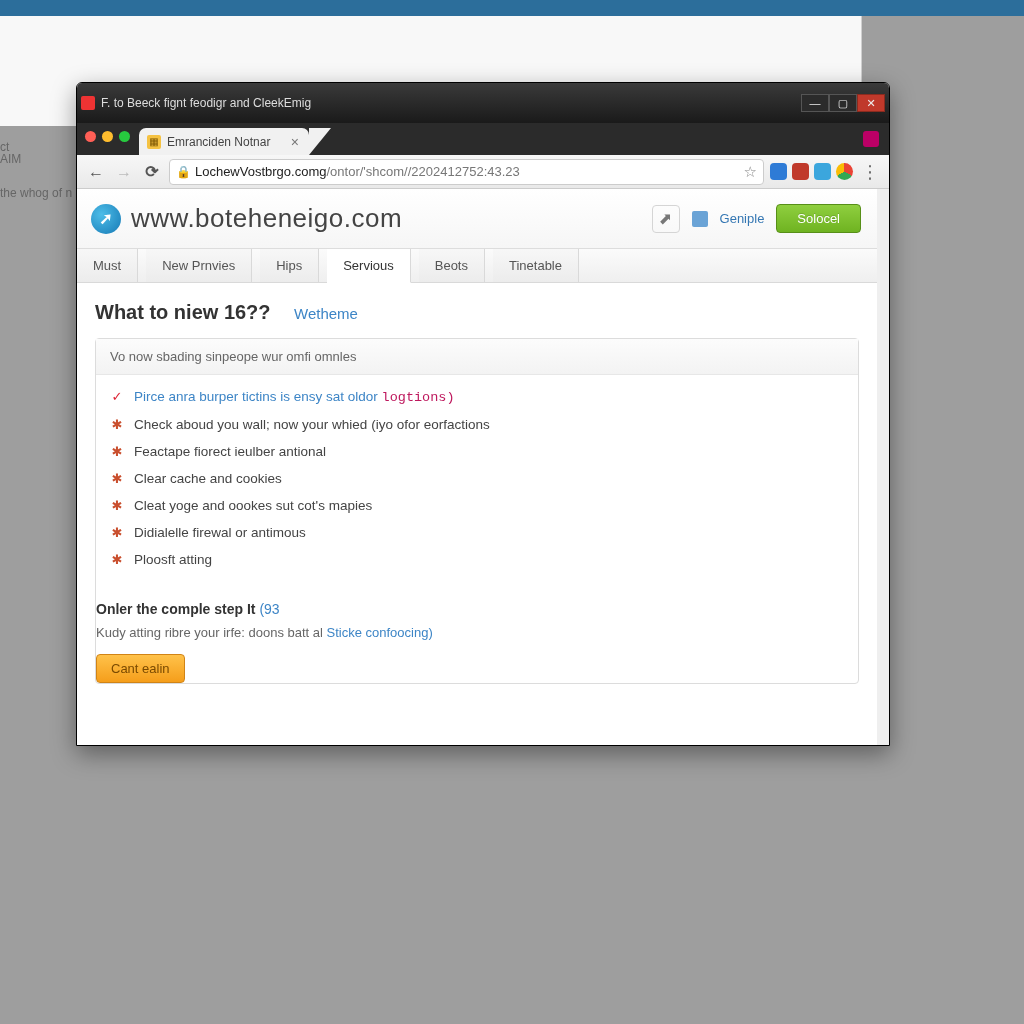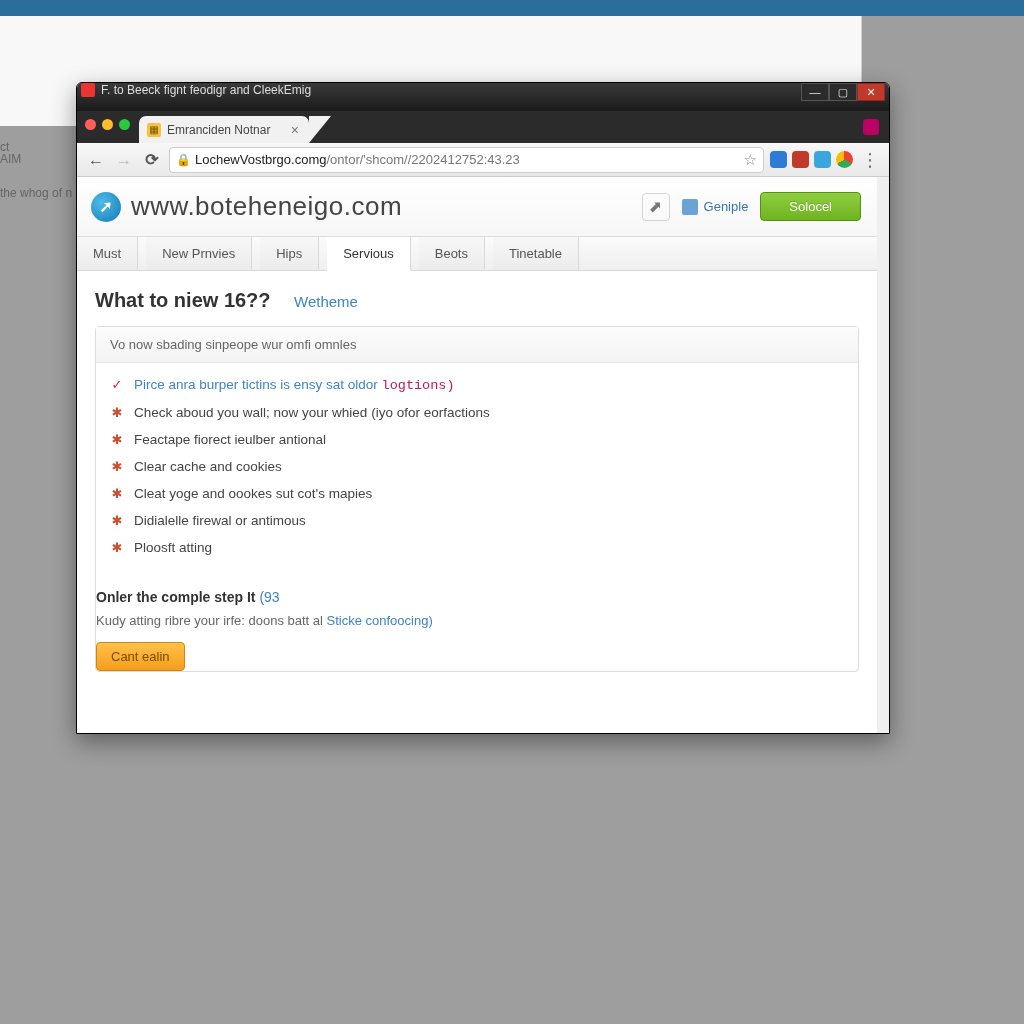--- a/index.html
+++ b/index.html
@@ -17,22 +17,22 @@
 
   
   .window {
     position:absolute; top:82px; left:76px; width:814px;
     background:#fff; border:1px solid #000;
     border-radius:6px 6px 0 0;
     box-shadow: 0 8px 24px rgba(0,0,0,.4);
     overflow:hidden;
   }
   .titlebar {
-    height:28px; background:linear-gradient(#3a3a3a,#1a1a1a);
-    display:flex; padding:0 4px; color:#ddd;
+    height:40px; background:linear-gradient(#3a3a3a,#1a1a1a);
+    display:flex; align-items:center; padding:0 4px; color:#ddd;
     font-size:12px;
   }
   .titlebar .favicon {
     width:14px; height:14px; background:#e33; margin-right:6px;
     display:inline-block; border-radius:2px;
   }
   .titlebar .winbtns { margin-left:auto; display:flex; gap:0; }
   .titlebar .winbtn {
     width:28px; height:18px; display:flex; align-items:center; justify-content:center;
     border:1px solid #555; font-size:11px; color:#eee; background:#2b2b2b;
@@ -105,25 +105,25 @@
     width:30px;height:30px;border-radius:50%;
     background:radial-gradient(circle at 35% 35%, #4dbde8, #1679b5);
     margin-right:10px; display:flex; align-items:center; justify-content:center; color:#fff; font-weight:bold;
   }
   .site-title{ font-size:26px; color:#444; letter-spacing:.5px; }
   .hdr-right{ margin-left:auto; display:flex; gap:12px; align-items:center; }
   .iconbox{
     width:28px;height:28px;border:1px solid #d5d5d5;border-radius:4px;
     display:flex;align-items:center;justify-content:center;color:#777;
   }
-  .profile{ display:flex; align-items:center; gap:6px; color:#3577b3; font-size:13px; }
+  .profile{ display:flex; align-items:center; gap:12px; color:#3577b3; font-size:13px; }
   .profile .pic{width:16px;height:16px;background:#6aa3d6;border-radius:2px;}
   .btn-green{
     background:linear-gradient(#8fcf3f,#6fb321); color:#fff;
-    border:1px solid #578f18; padding:6px 28px; border-radius:4px;
+    border:1px solid #578f18; padding:6px 20px; border-radius:4px;
     font-size:13px; text-shadow:0 -1px rgba(0,0,0,.15);
   }
 
   .tabsnav{
     display:flex; border-bottom:1px solid #d9d9d9;
     background:linear-gradient(#fbfbfb,#efefef);
     font-size:13px;
     gap:8px;
   }
   .tabsnav .nt{

